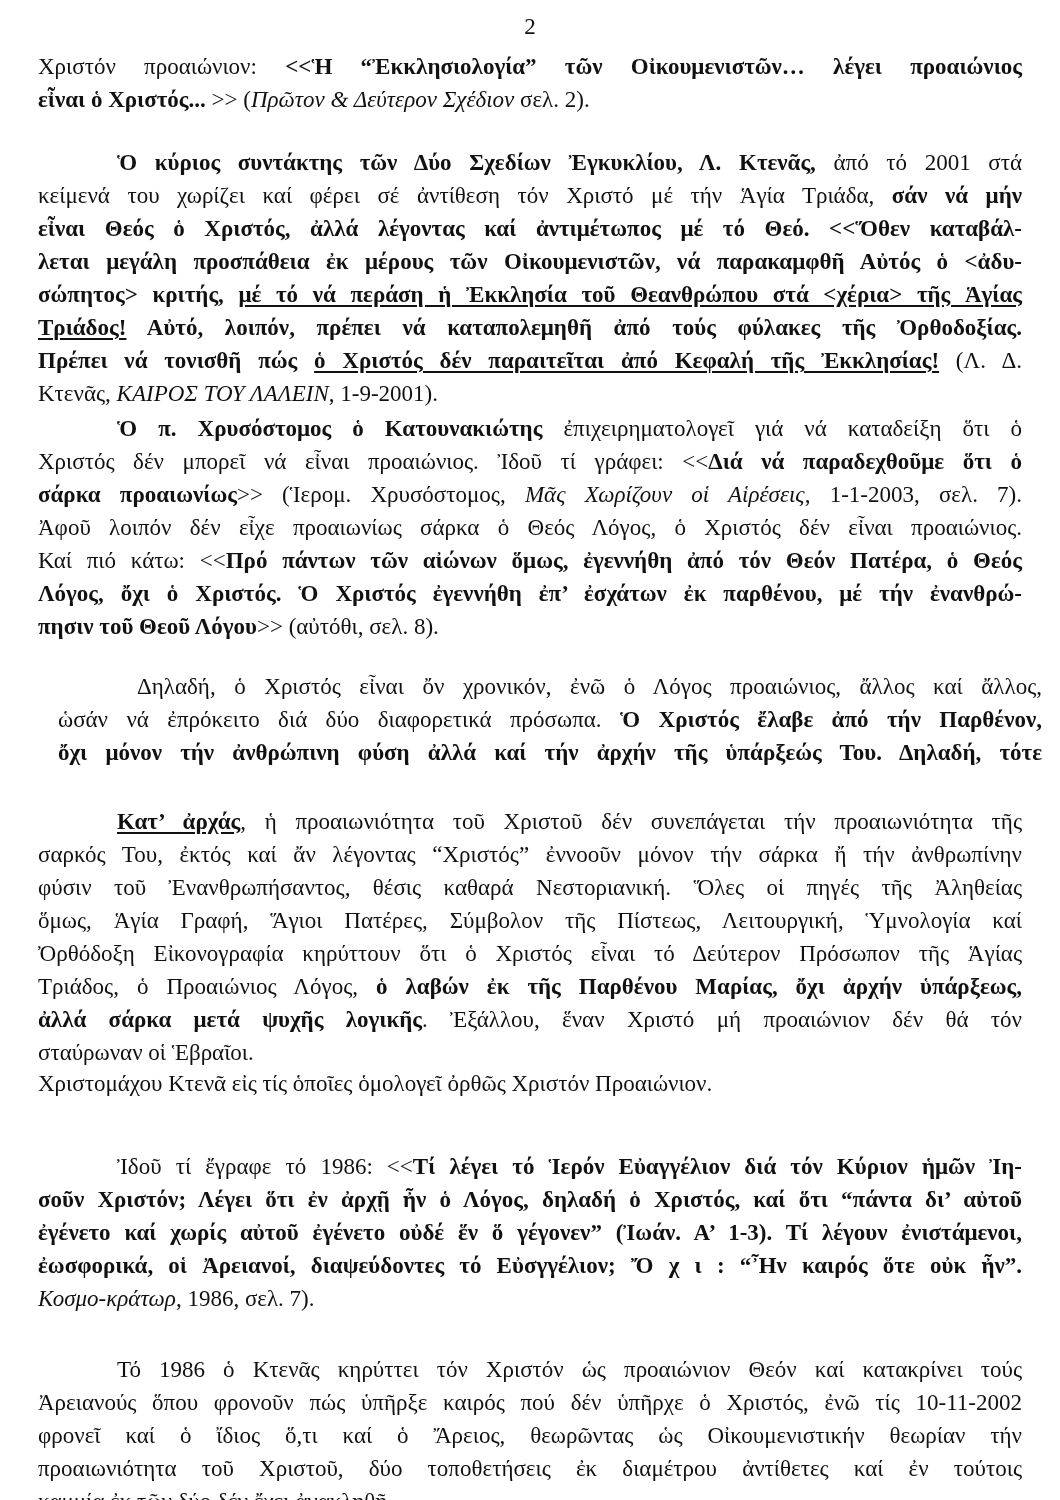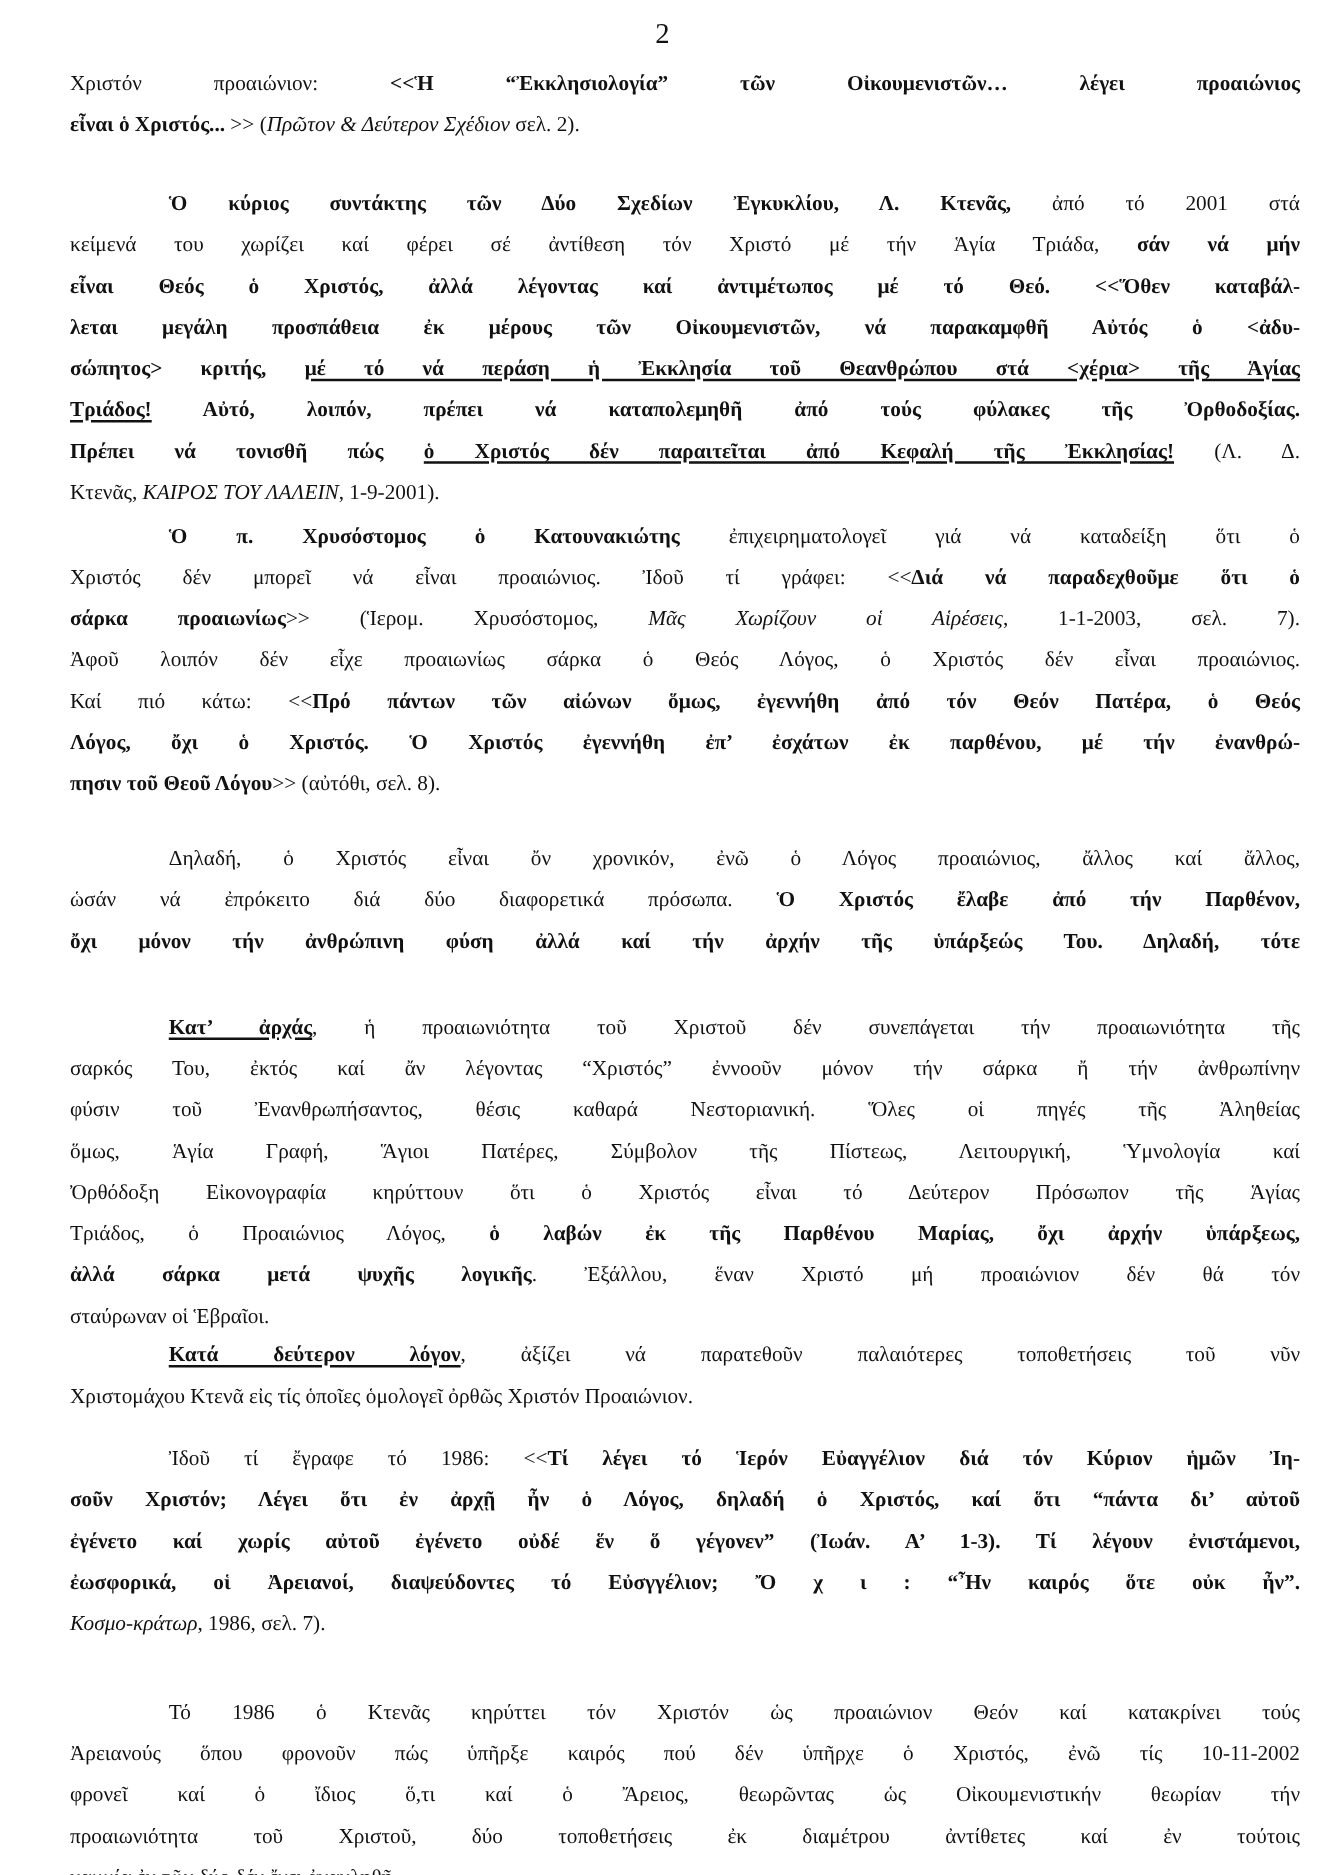--- a/index.html
+++ b/index.html
@@ -7,37 +7,37 @@
     width: 1060px; height: 1500px; overflow: hidden;
     font-family: "Liberation Serif", "DejaVu Serif", serif;
     color: #111;
   }
   .page { position: relative; width: 1060px; height: 1500px; }
   .page-number {
     position: absolute; top: 14px; left: 0; width: 1060px;
     text-align: center; font-size: 23px;
   }
   .para {
-    position: absolute; left: 56px; width: 984px;
-    font-size: 17px; line-height: 33px;
+    position: absolute; left: 38px; width: 984px;
+    font-size: 23px; line-height: 33px;
   }
   .line {
     display: block; height: 33px; white-space: nowrap;
     text-align: justify; text-align-last: justify;
   }
   .line.last { text-align-last: left; }
   .indent { padding-left: 79px; }
   b { font-weight: bold; }
   i { font-style: italic; }
   u { text-decoration: underline; text-underline-offset: 3px; text-decoration-thickness: 1.5px; }
 
   #p1 { top: 50px; }
   #p2 { top: 146px; }
   #p3 { top: 412px; }
-  #p4 { top: 670px; }
+  #p4 { top: 670px; margin-left: 20px; }
   #p5 { top: 805px; }
   #p6 { top: 1067px; }
   #p7 { top: 1150px; }
   #p8 { top: 1353px; }
 </style>
 </head>
 <body>
 
 <div class="page">
 
@@ -80,21 +80,20 @@
     <span class="line"><span>σαρκός Του, ἐκτός καί ἄν λέγοντας “Χριστός”  ἐννοοῦν μόνον τήν σάρκα ἤ τήν ἀνθρωπίνην</span></span>
     <span class="line"><span>φύσιν τοῦ Ἐνανθρωπήσαντος, θέσις καθαρά Νεστοριανική. Ὅλες οἱ πηγές τῆς Ἀληθείας</span></span>
     <span class="line"><span>ὅμως, Ἁγία Γραφή, Ἅγιοι Πατέρες, Σύμβολον τῆς Πίστεως, Λειτουργική, Ὑμνολογία καί</span></span>
     <span class="line"><span>Ὀρθόδοξη Εἰκονογραφία κηρύττουν ὅτι ὁ Χριστός εἶναι τό Δεύτερον Πρόσωπον τῆς Ἁγίας</span></span>
     <span class="line"><span>Τριάδος, ὁ Προαιώνιος Λόγος, </span><b>ὁ λαβών ἐκ τῆς Παρθένου Μαρίας, ὄχι ἀρχήν ὑπάρξεως,</b></span>
     <span class="line"><b>ἀλλά σάρκα μετά ψυχῆς λογικῆς</b><span>. Ἐξάλλου, ἕναν Χριστό μή προαιώνιον δέν θά τόν</span></span>
     <span class="line last"><span>σταύρωναν οἱ Ἑβραῖοι.</span></span>
   </div>
 
   <div class="para" id="p6">
-    <span class="line indent"><b><u>Κατά δεύτερον λόγον</u></b><span>, ἀξίζει νά παρατεθοῦν παλαιότερες τοποθετήσεις τοῦ νῦν</span></span>
     <span class="line last"><span>Χριστομάχου Κτενᾶ εἰς τίς ὁποῖες ὁμολογεῖ ὀρθῶς Χριστόν Προαιώνιον.</span></span>
   </div>
 
   <div class="para" id="p7">
     <span class="line indent"><span>Ἰδοῦ τί ἔγραφε τό 1986: &lt;&lt;</span><b>Τί λέγει τό Ἱερόν Εὐαγγέλιον διά τόν Κύριον ἡμῶν Ἰη-</b></span>
     <span class="line"><b>σοῦν Χριστόν; Λέγει ὅτι ἐν ἀρχῇ ἦν ὁ Λόγος, δηλαδή ὁ Χριστός, καί ὅτι “πάντα δι’ αὐτοῦ</b></span>
     <span class="line"><b>ἐγένετο καί χωρίς αὐτοῦ ἐγένετο οὐδέ ἕν ὅ γέγονεν” (Ἰωάν. Α’ 1-3). Τί λέγουν ἐνιστάμενοι,</b></span>
     <span class="line"><b>ἐωσφορικά, οἱ Ἀρειανοί, διαψεύδοντες τό Εὐσγγέλιον; Ὄ χ ι : “Ἦν καιρός ὅτε οὐκ ἦν”.</b></span>
     <span class="line last"><i>Κοσμο-κράτωρ</i><span>, 1986, σελ. 7).</span></span>
   </div>

